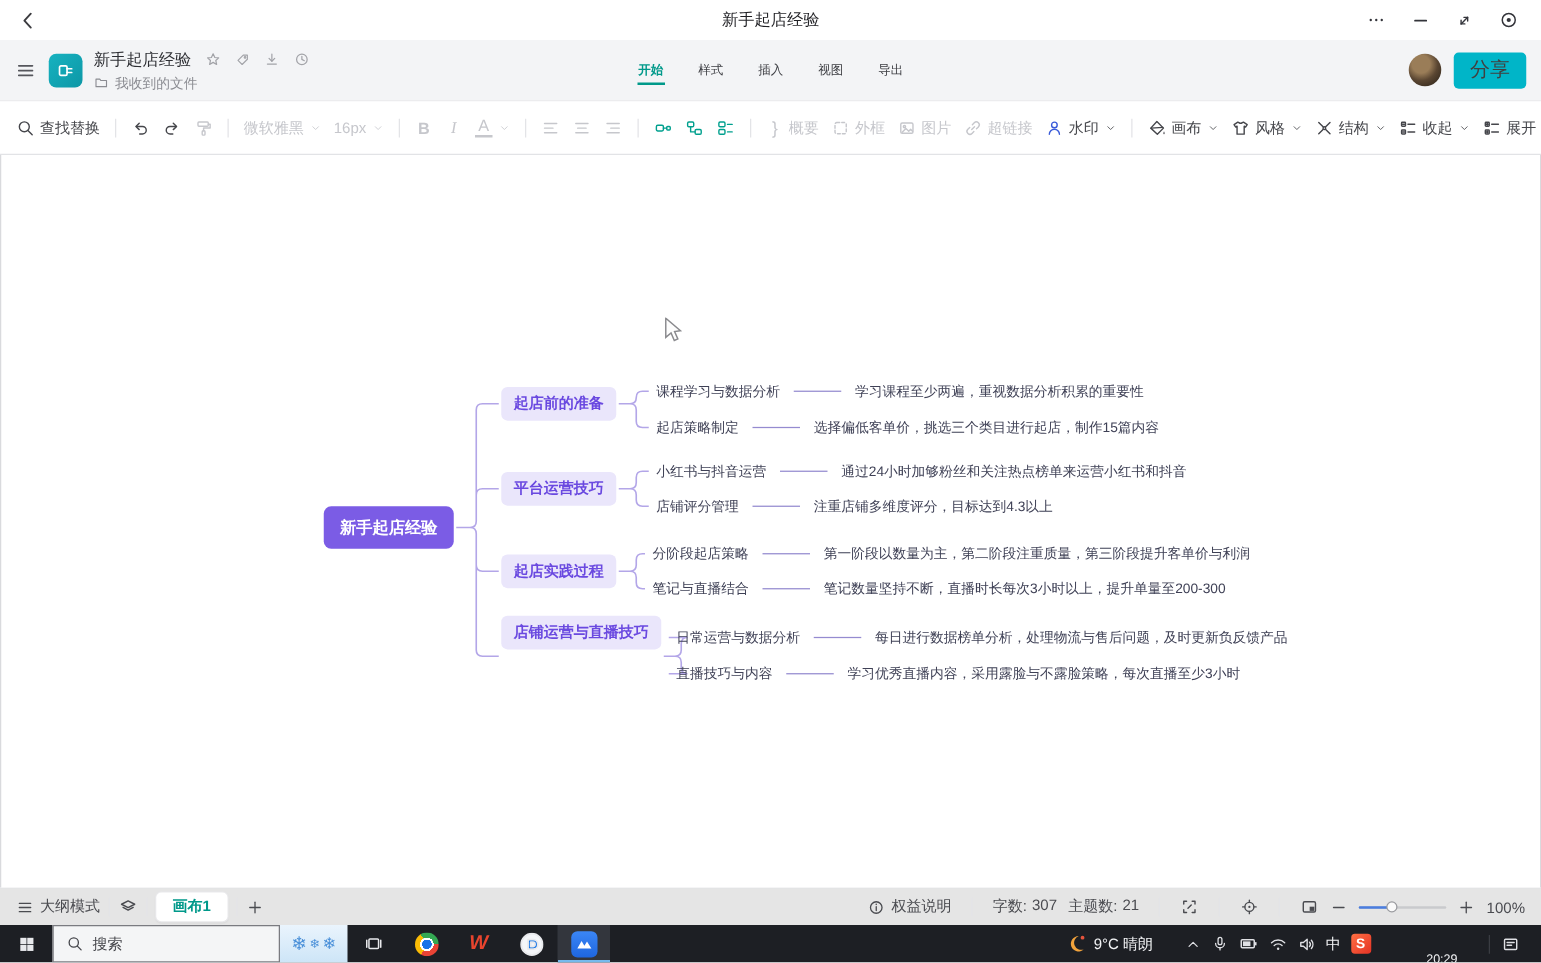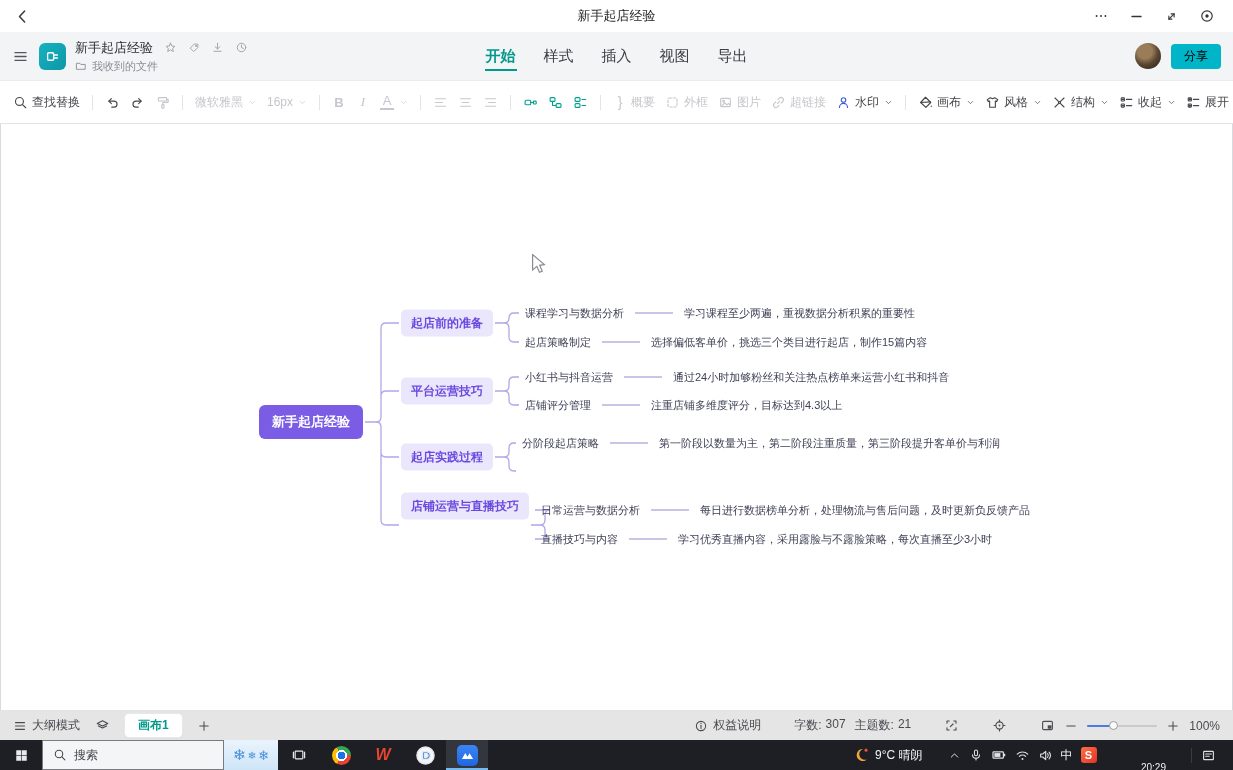--- a/index.html
+++ b/index.html
@@ -19,25 +19,25 @@
   
   .header { height:48px; background:#f3f4f6; display:flex; align-items:center; position:relative; flex:0 0 48px; padding:0 12px; }
   .hamburger { color:#55565c; margin-right:10px; cursor:pointer; }
   .applogo { width:27px; height:27px; border-radius:6px; background:linear-gradient(135deg,#17b2c0,#0d97a6); display:flex; align-items:center; justify-content:center; margin-right:9px; flex:0 0 27px; }
   .doc-meta { display:flex; flex-direction:column; gap:2px; }
   .doc-title-row { display:flex; align-items:center; gap:11px; }
   .doc-title { font-size:13px; color:#2d2e33; }
   .doc-ico { color:#a2a3a8; }
   .doc-loc-row { display:flex; align-items:center; gap:5px; color:#8b8c92; font-size:11px; }
   .tabs { position:absolute; left:50%; transform:translateX(-50%); display:flex; gap:26px; align-items:center; height:100%; }
-  .tab { font-size:15px; color:#3c3d42; padding:5px 1px 3px; border-bottom:2px solid transparent; cursor:pointer; }
+  .tab { font-size:10px; color:#3c3d42; padding:5px 1px 3px; border-bottom:2px solid transparent; cursor:pointer; }
   .tab.active { color:#00998a; border-bottom-color:#00998a; font-weight:bold; }
   .header-right { margin-left:auto; display:flex; align-items:center; gap:10px; }
   .avatar { width:26px; height:26px; border-radius:50%; background:radial-gradient(circle at 38% 32%, #9a7d58 0 30%, #5a4632 55%, #241d15 100%); }
-  .share-btn { background:#00b5c8; color:#000000; font-size:12px; padding:4px 13px; border-radius:4px; cursor:pointer; }
+  .share-btn { background:#00b5c8; color:#404040; font-size:16px; padding:4px 13px; border-radius:4px; cursor:pointer; }
 
   
   .toolbar { height:44px; background:#fff; border-top:1px solid #ececee; border-bottom:1px solid #e2e3e6; display:flex; align-items:center; padding:0 8px; flex:0 0 44px; white-space:nowrap; }
   .tb-item { display:flex; align-items:center; gap:4px; padding:0 5px; height:28px; border-radius:4px; color:#45464b; font-size:12px; cursor:pointer; }
   .tb-item.disabled { color:#c6c7cc; cursor:default; }
   .tb-item.teal { color:#00a08e; }
   .tglyph { font-size:13px; width:14px; text-align:center; }
   .tglyph.b { font-weight:bold; }
   .tglyph.i { font-style:italic; font-family:"Liberation Serif","DejaVu Serif",serif; }
   .tglyph.a { border-bottom:2px solid currentColor; line-height:1.05; }
@@ -469,20 +469,25 @@
         <span class="mm-topic">店铺评分管理</span>
         <span class="mm-dash"></span>
         <span>注重店铺多维度评分，目标达到4.3以上</span>
       </div>
       <div class="mm-branch" style="left: 400px; top: 333px;">起店实践过程</div>
       <div class="mm-child" style="left: 521px; top: 319px;">
         <span class="mm-topic">分阶段起店策略</span>
         <span class="mm-dash"></span>
         <span>第一阶段以数量为主，第二阶段注重质量，第三阶段提升客单价与利润</span>
       </div>
+      <div class="mm-child" style="left: 521px; top: 347px;">
+        <span class="mm-topic">笔记与直播结合</span>
+        <span class="mm-dash"></span>
+        <span>笔记数量坚持不断，直播时长每次3小时以上，提升单量至200-300</span>
+      </div>
       <div class="mm-branch" style="left: 400px; top: 382px;">店铺运营与直播技巧</div>
       <div class="mm-child" style="left: 540px; top: 386px;">
         <span class="mm-topic">日常运营与数据分析</span>
         <span class="mm-dash"></span>
         <span>每日进行数据榜单分析，处理物流与售后问题，及时更新负反馈产品</span>
       </div>
       <div class="mm-child" style="left: 540px; top: 415px;">
         <span class="mm-topic">直播技巧与内容</span>
         <span class="mm-dash"></span>
         <span>学习优秀直播内容，采用露脸与不露脸策略，每次直播至少3小时</span>

